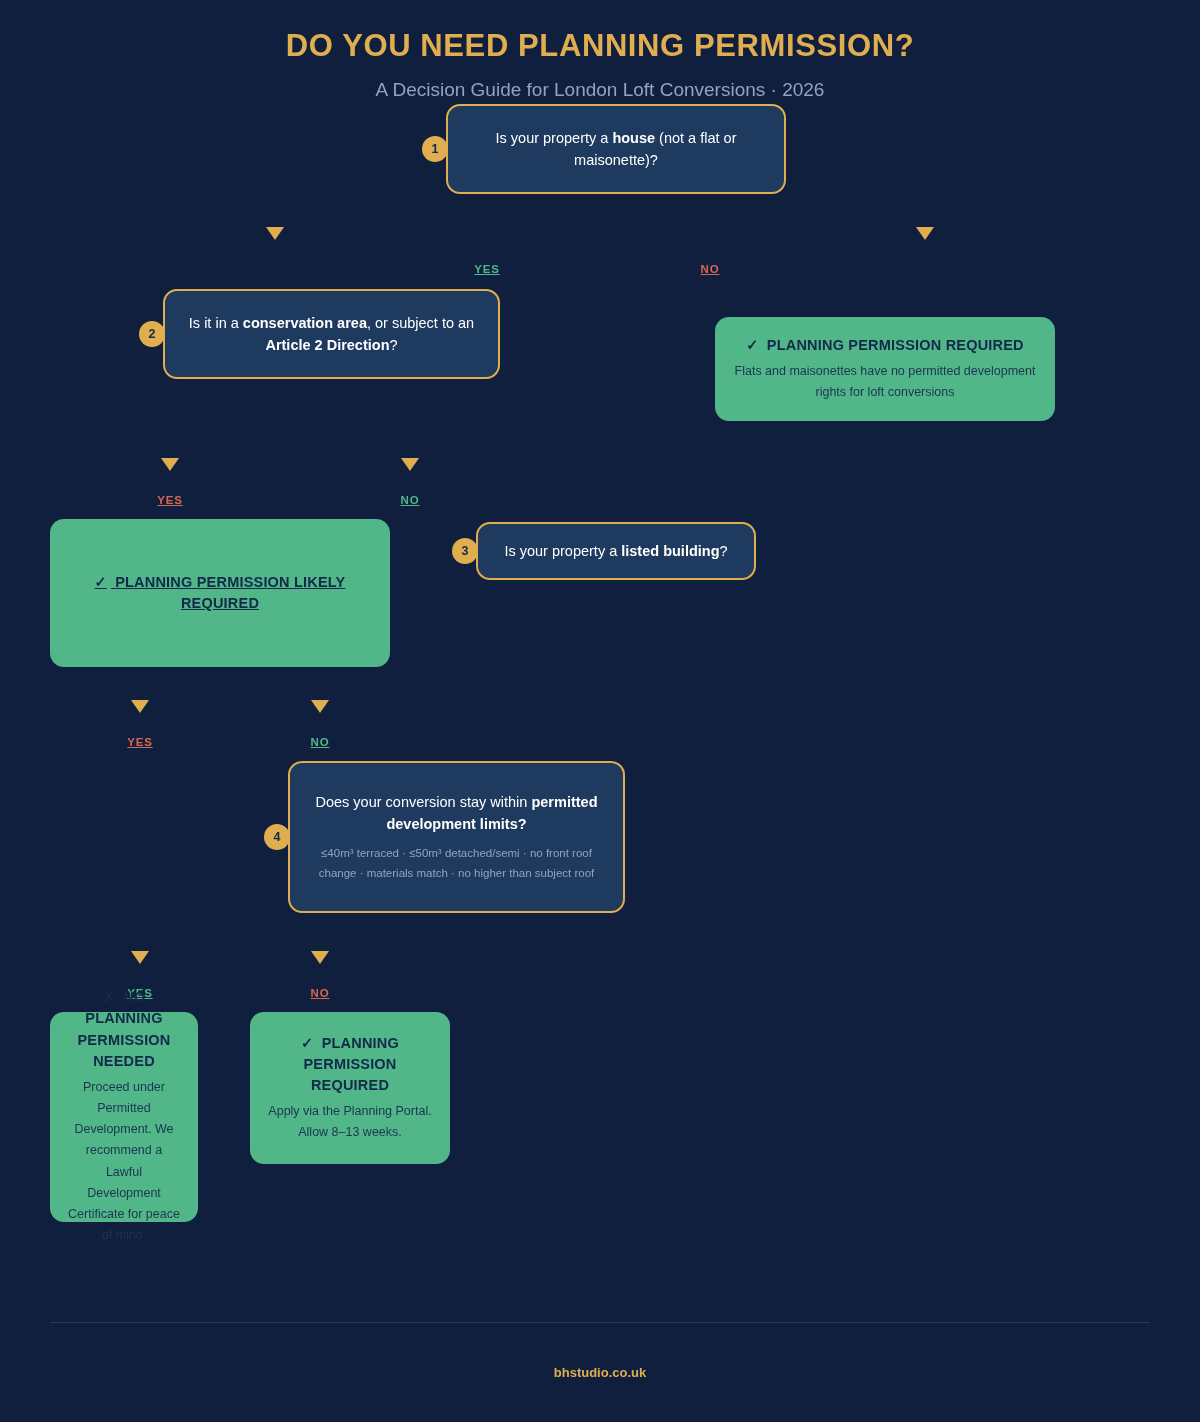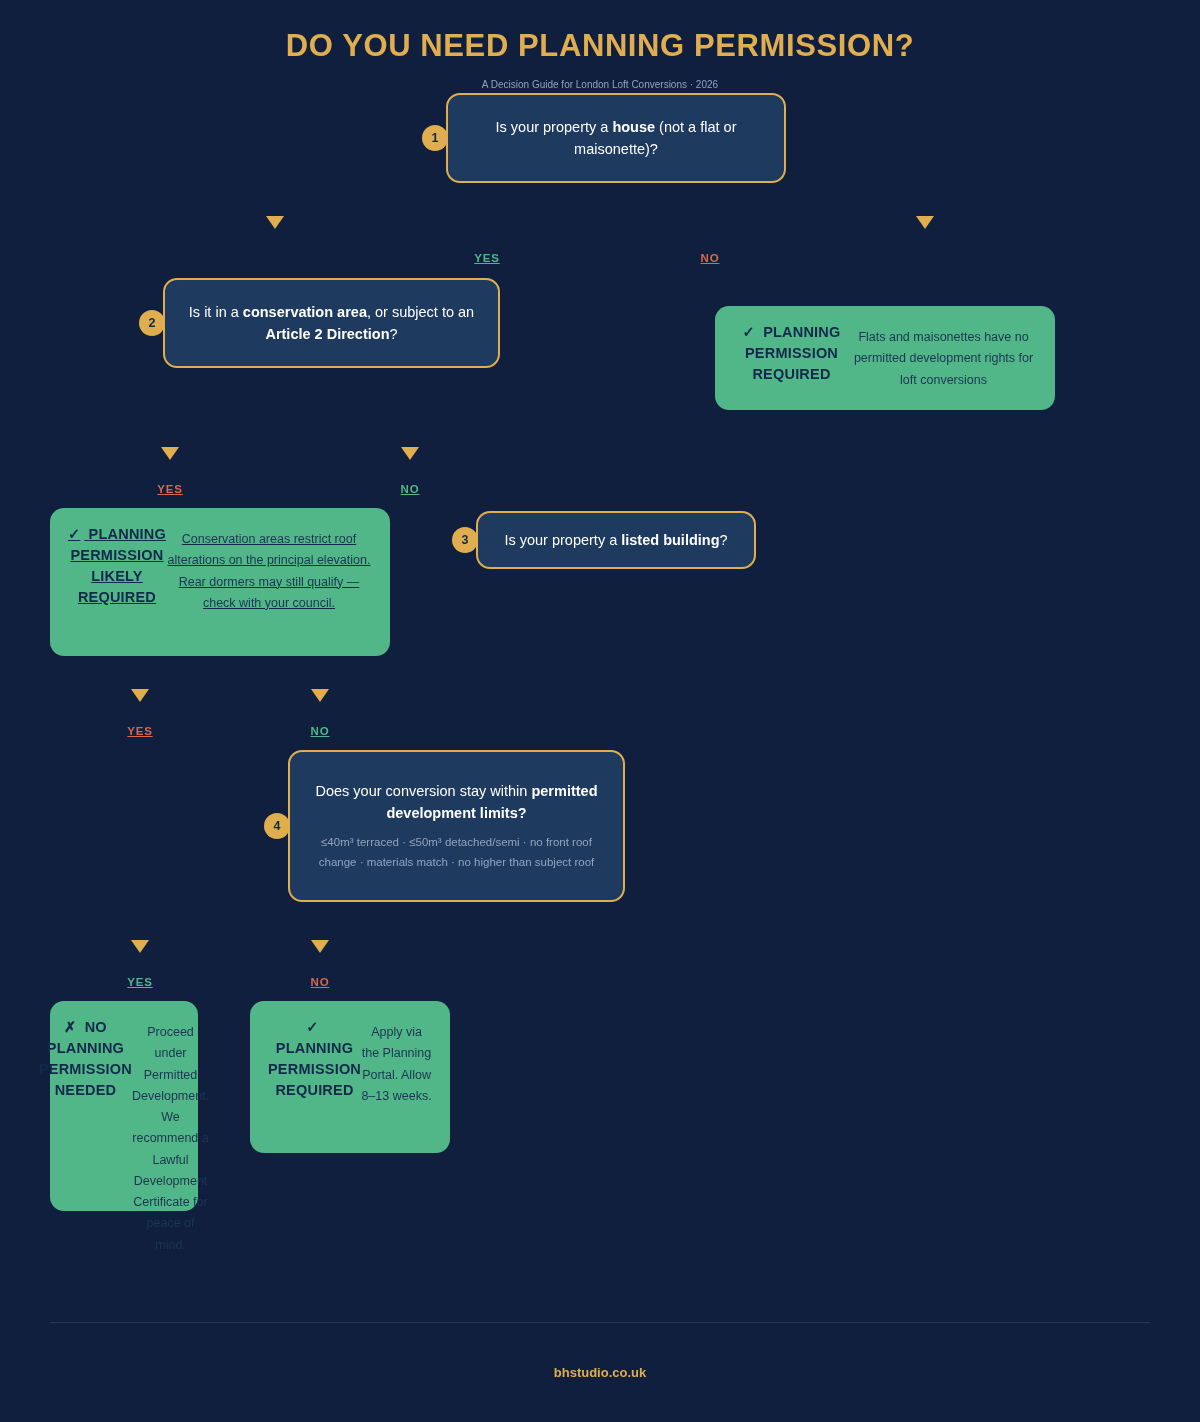--- a/index.html
+++ b/index.html
@@ -17,21 +17,21 @@
   .header { padding-top: 28px; text-align: center; }
   .title {
     color: #e0ad4f;
     font-size: 31px;
     font-weight: bold;
     letter-spacing: 0.6px;
     text-transform: uppercase;
   }
   .subtitle {
     color: #93a3bd;
-    font-size: 10px;
+    font-size: 19px;
     margin-top: 15px;
   }
 
   
   .flow {
     position: relative;
     width: 1200px;
     height: 1190px;
   }
   .node { position: absolute; }
@@ -73,21 +73,21 @@
     justify-content: center;
   }
 
   
   .obox {
     background: #52b788;
     border-radius: 14px;
     color: #13294b;
     text-align: center;
     display: flex;
-    flex-direction: row;
+    flex-direction: column;
     justify-content: center;
     padding: 16px 18px;
   }
   .ohead {
     font-size: 14.5px;
     font-weight: bold;
     line-height: 1.45;
     letter-spacing: 0.2px;
   }
   .obody {
@@ -166,21 +166,20 @@
   <div class="arrow" style="left:161px; top:357px;"></div>
   <div class="arrow" style="left:401px; top:357px;"></div>
   <div class="blabel" style="left: 170px; top: 393px; color: rgb(217, 103, 79);">YES</div>
   <div class="blabel" style="left: 410px; top: 393px; color: rgb(82, 183, 136);">NO</div>
 
   <div class="node obox" style="left:50px; top:418px; width:340px; height:148px;text-decoration:underline;">
     <div class="ohead">
       <span style="margin-right: 4px;">✓</span>
       <span>PLANNING PERMISSION LIKELY REQUIRED</span>
     </div>
-    <div class="obody">Conservation areas restrict roof alterations on the principal elevation. Rear dormers may still qualify — check with your council.</div>
   </div>
 
   <div class="node qbox" style="left:476px; top:421px; width:280px; height:58px;">
     <div class="badge">3</div>
     <div class="qtext"><span>Is your property a </span><b>listed building</b><span>?</span></div>
   </div>
 
   <div class="arrow" style="left:131px; top:599px;"></div>
   <div class="arrow" style="left:311px; top:599px;"></div>
   <div class="blabel" style="left: 140px; top: 635px; color: rgb(217, 103, 79);">YES</div>

